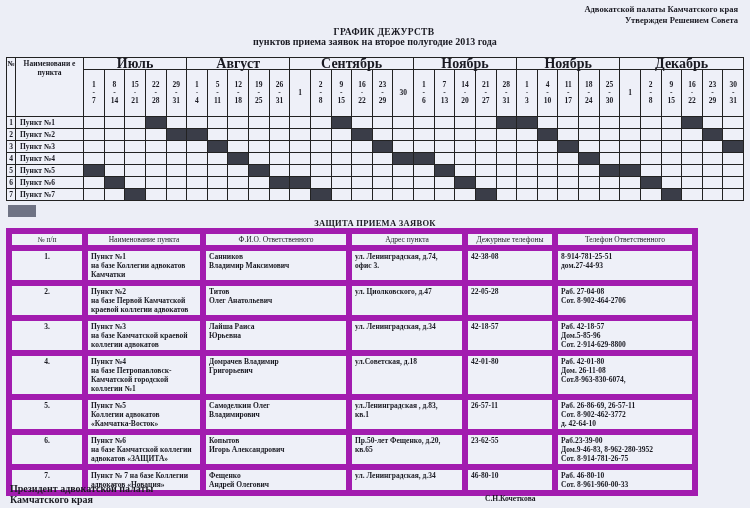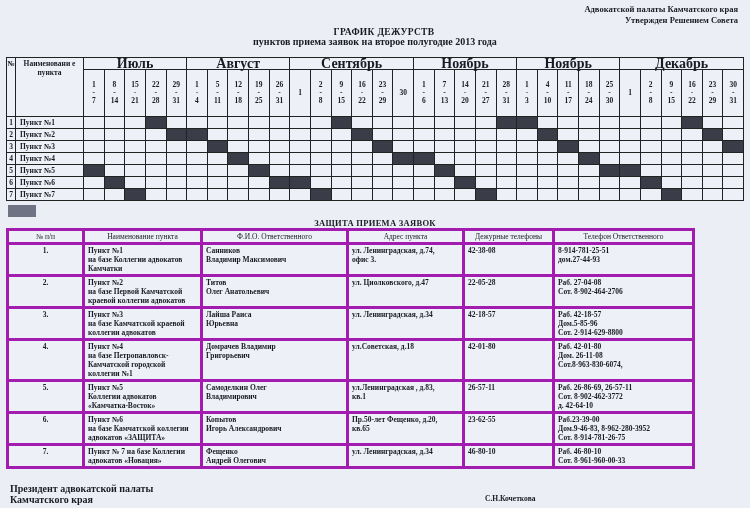--- a/index.html
+++ b/index.html
@@ -43,21 +43,21 @@
   }
   .legend .sw { width:28px; height:12px; background:#6f7384; margin-right:6px; }
   .pptitle {
     position:absolute; left:0; width:750px; top:218px; text-align:center;
     font-size:8.5px; font-weight:bold; letter-spacing:0.3px;
   }
   #points {
     position:absolute; left:6px; top:228px; width:686px; table-layout:fixed;
   }
   #points th, #points td {
-    border:3px solid #a21caf; font-size:7.5px; font-weight:bold; line-height:9px;
+    border:6px solid #a21caf; font-size:7.5px; font-weight:bold; line-height:9px;
     background:#eef0f8; vertical-align:top; padding:1px 3px; text-align:left;
   }
   #points th { text-align:center; height:9px; font-weight:normal; }
   #points td.n { text-align:center; }
   .ml { white-space:pre-line; }
   .sig-left {
     position:absolute; left:10px; top:483px; font-size:10px; font-weight:bold; line-height:11px;
   }
   .sig-right {
     position:absolute; left:485px; top:494px; font-size:7.5px; font-weight:bold;

